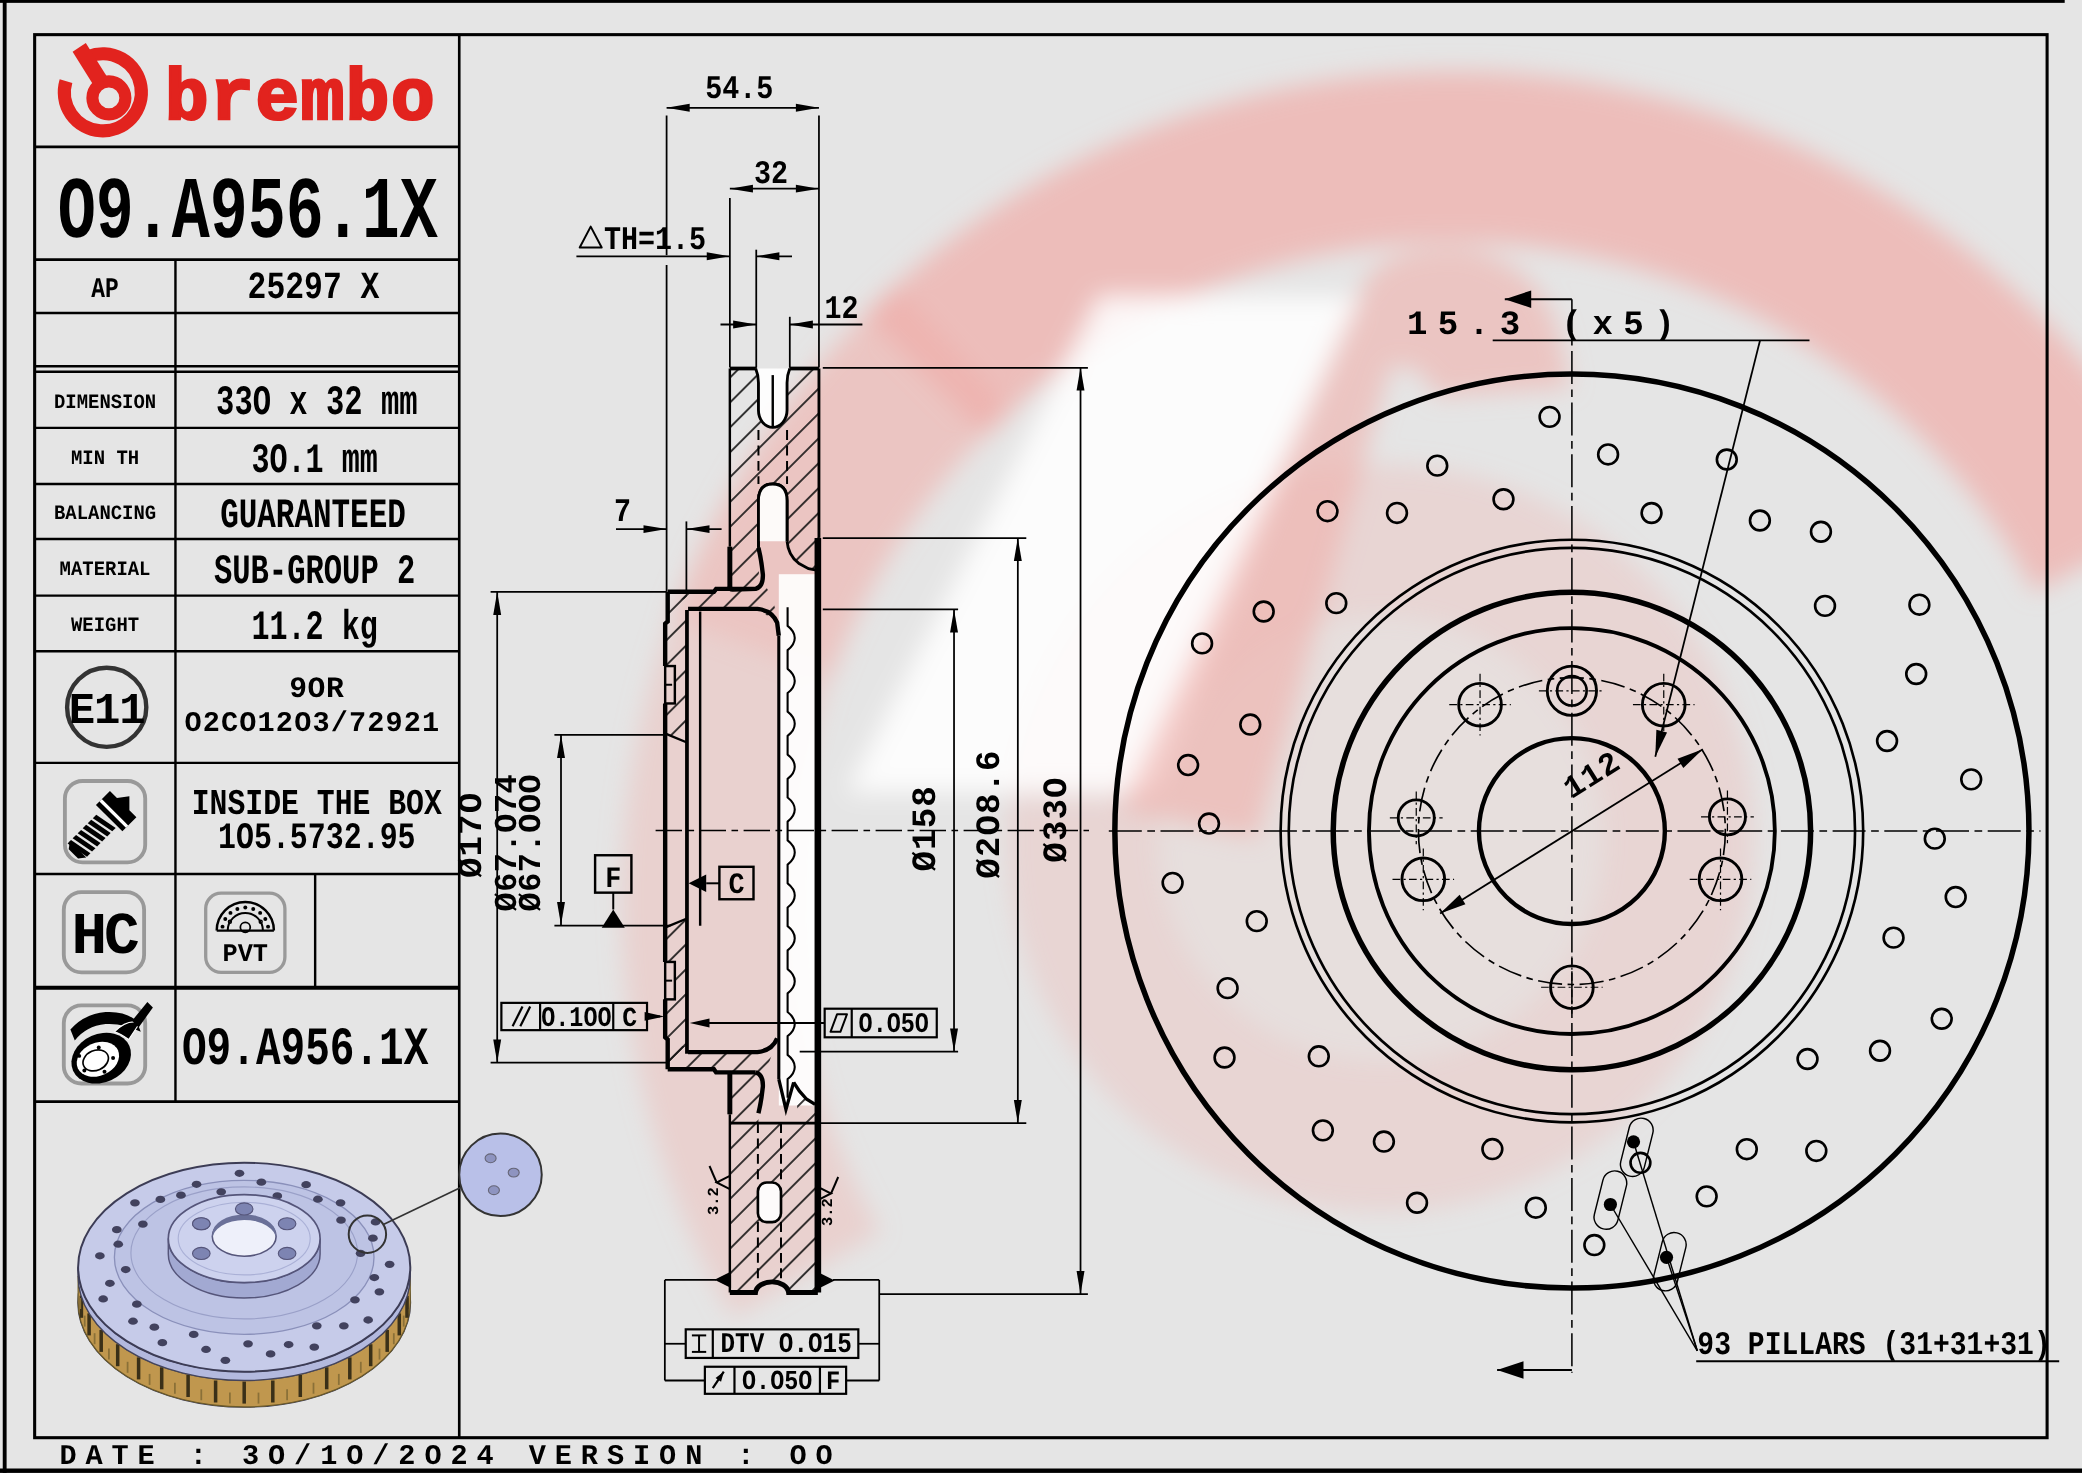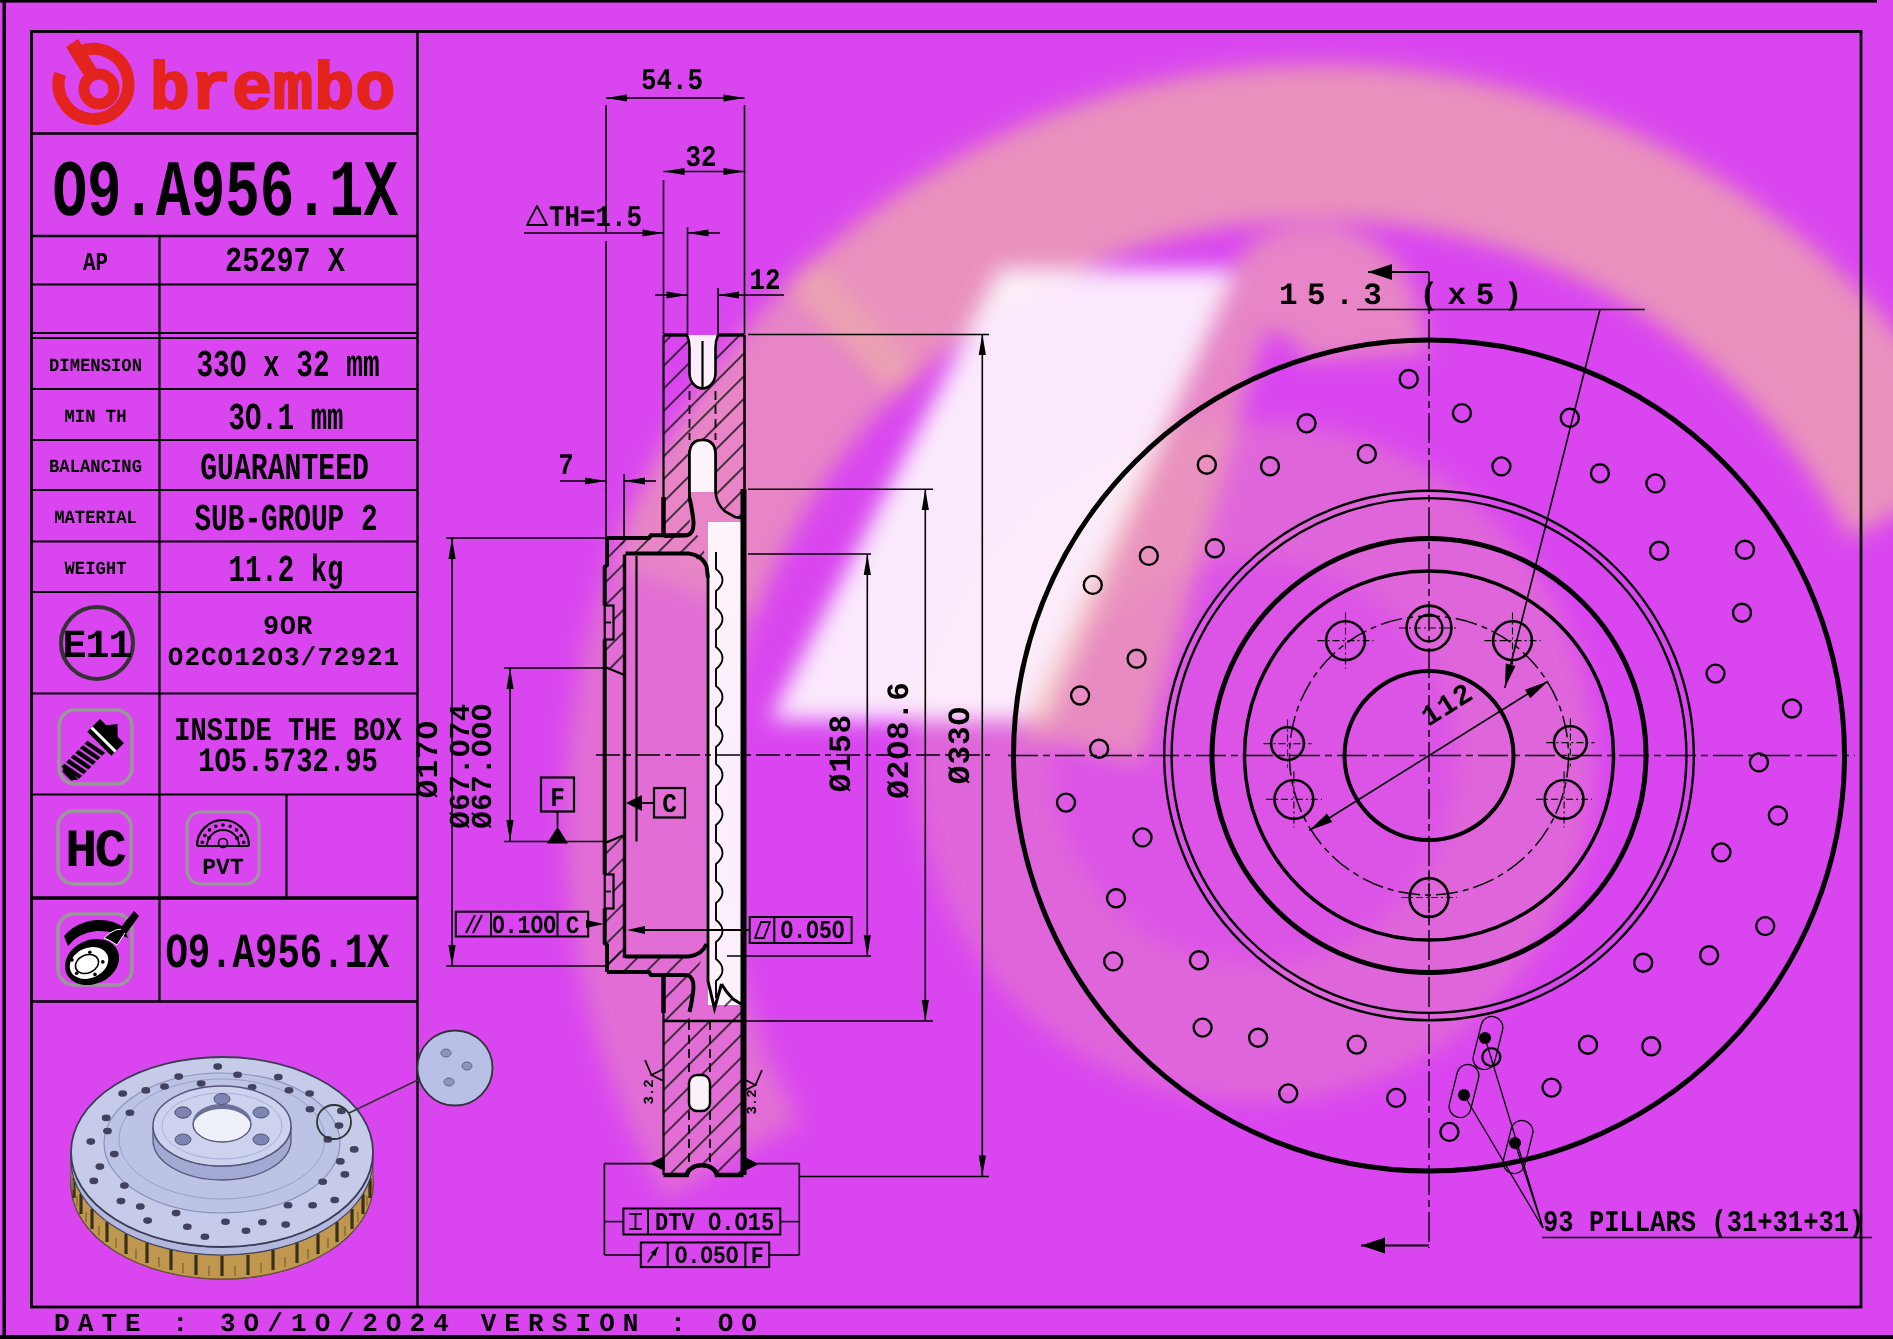--- a/index.html
+++ b/index.html
@@ -1,14 +1,14 @@
 <!DOCTYPE html>
 <html><head><meta charset="utf-8"><style>
 html,body{margin:0;padding:0;background:#fff;}
-#page{position:relative;width:1893px;height:1339px;background:#d946ef;overflow:hidden;}
+#page{position:relative;width:1893px;height:1339px;background:#e5e5e5;overflow:hidden;}
 text{font-family:"Liberation Mono",monospace;}
 </style></head><body>
 <div id="page">
 <svg width="1893" height="1339" viewBox="0 0 1893 1339" text-rendering="geometricPrecision">
 <defs>
 <pattern id="hat" width="16" height="16" patternUnits="userSpaceOnUse" patternTransform="rotate(-45)">
   <rect width="16" height="16" fill="none"></rect>
   <line x1="0" y1="8" x2="16" y2="8" stroke="#111" stroke-width="1.5"></line>
 </pattern>
 <filter id="wblur" x="-20%" y="-20%" width="140%" height="140%">

